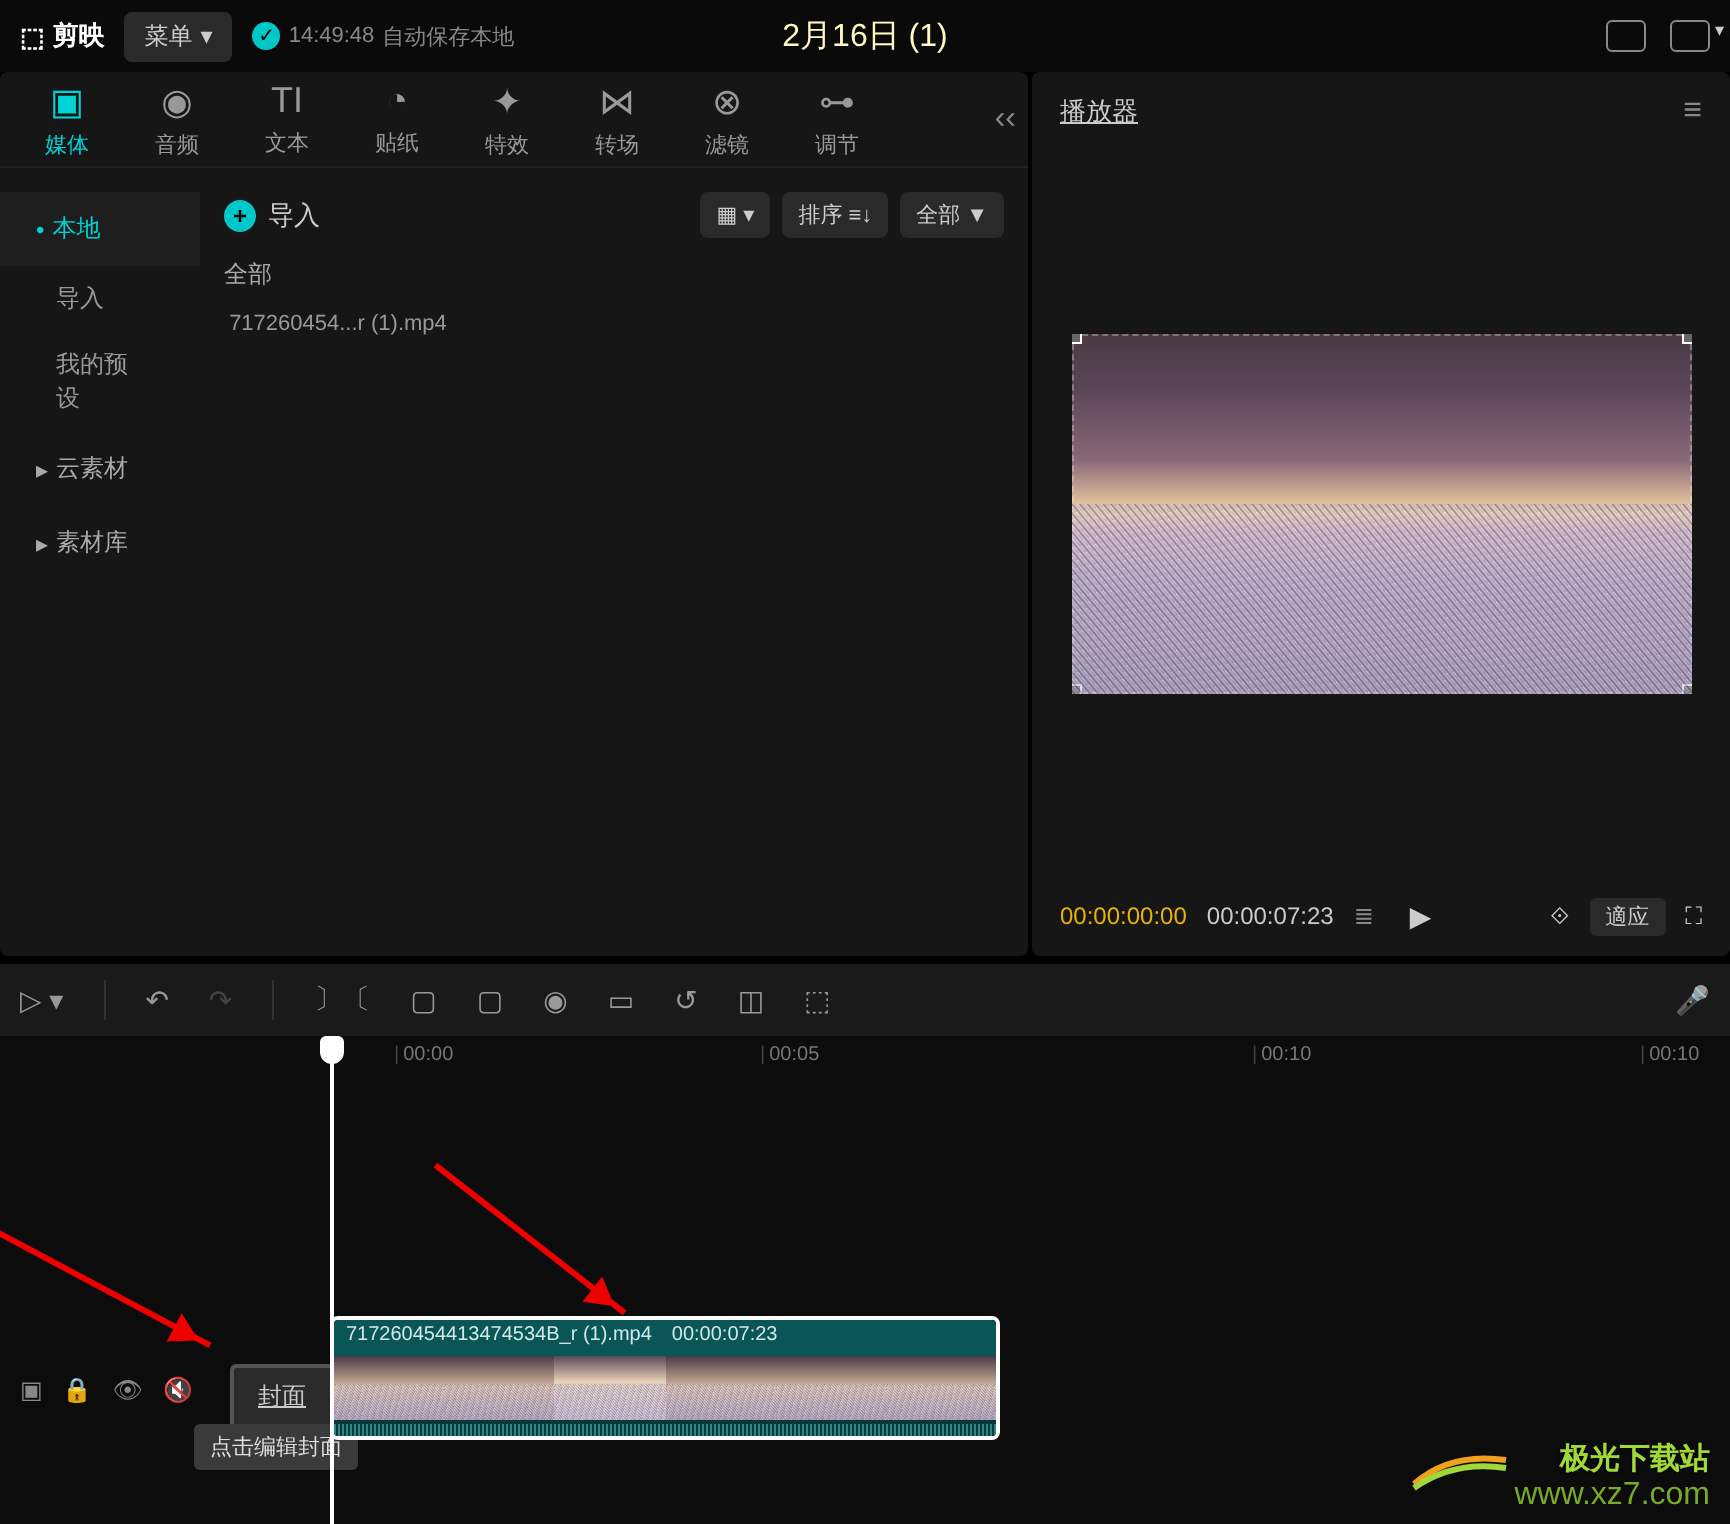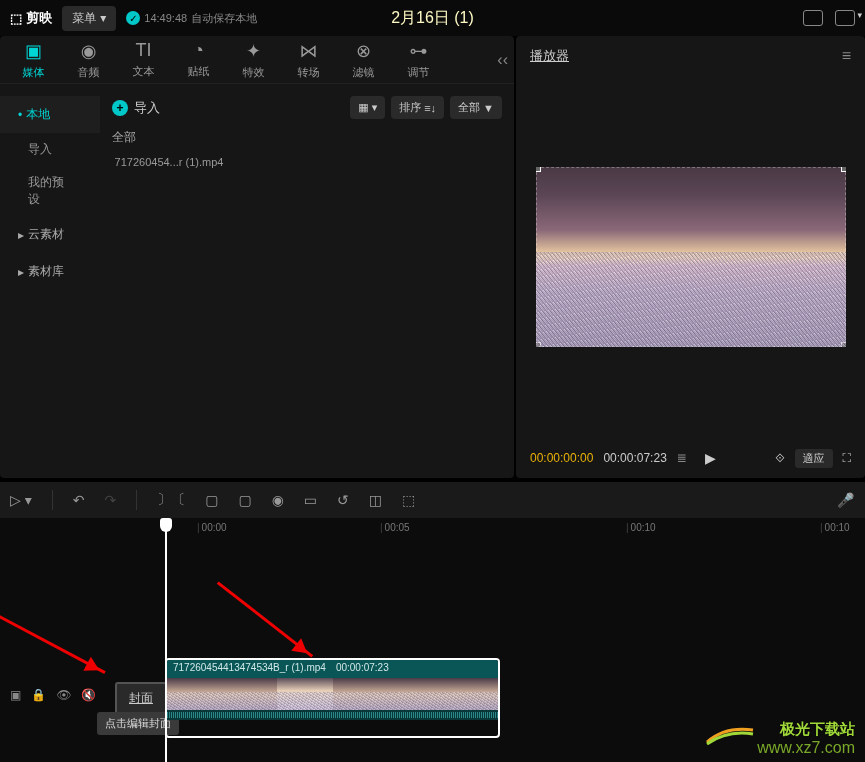--- a/index.html
+++ b/index.html
@@ -353,21 +353,21 @@
   padding: 4px 8px;
   font-size: 11px;
   border-radius: 3px;
 }
 
 .track-clip {
   position: absolute;
   left: 165px;
   top: 118px;
   width: 335px;
-  height: 80px;
+  height: 62px;
   border: 2px solid #fff;
   border-radius: 4px;
   overflow: hidden;
 }
 .clip-header {
   height: 18px;
   background: #0a5555;
   color: #d0e8e8;
   font-size: 10px;
   padding: 2px 6px;

